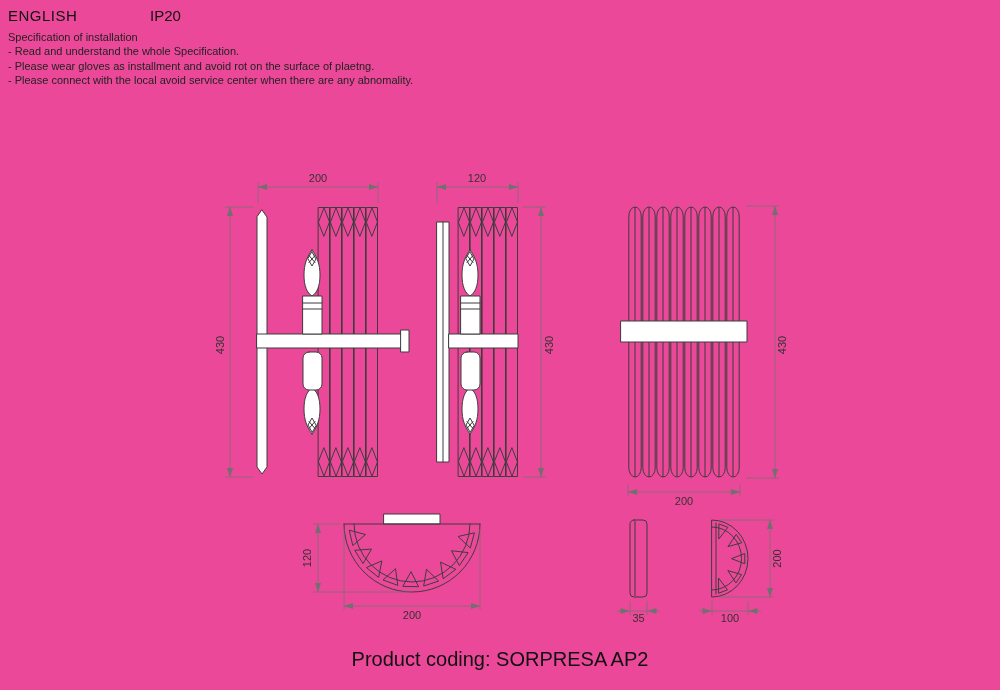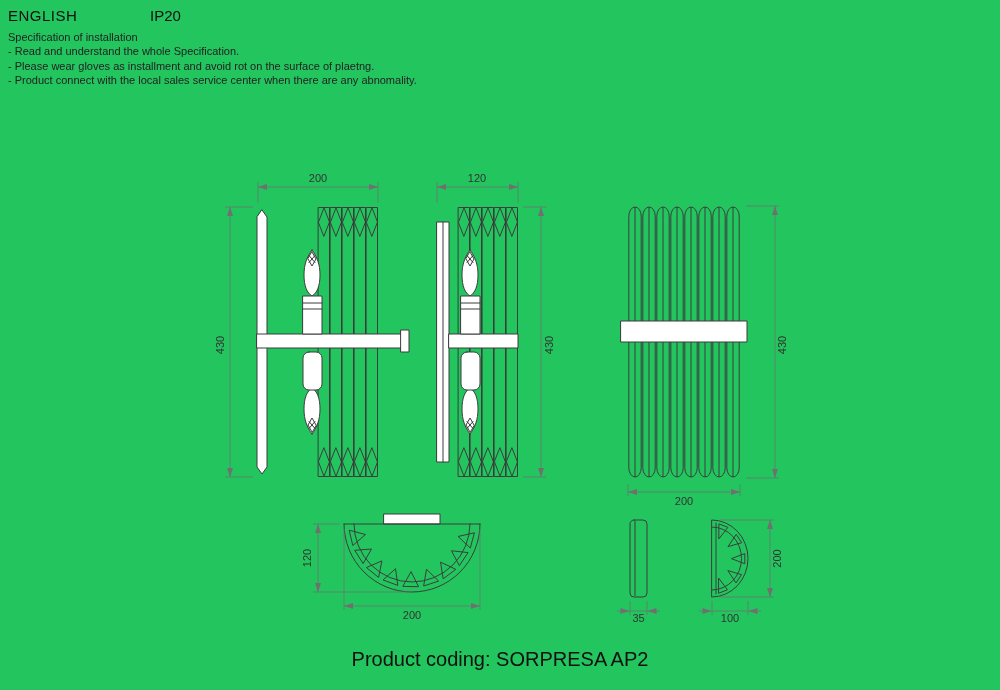--- a/index.html
+++ b/index.html
@@ -1,17 +1,17 @@
 <!DOCTYPE html>
 <html><head>
 <meta charset="utf-8">
 <style>
   * { margin:0; padding:0; box-sizing:border-box; }
   html,body { background:#ffffff; font-family:"Liberation Sans", sans-serif; }
-  .page { position:relative; width:1000px; height:690px; background:#22c55e; overflow:hidden; }
+  .page { position:relative; width:1000px; height:690px; background:#ec4899; overflow:hidden; }
   .hdr span { position:absolute; top:7px; font-size:15px; color:#101010; }
   .lang { left:8px; letter-spacing:.5px; }
   .ip   { left:150px; }
   .spec { position:absolute; left:8px; top:30px; font-size:11px; color:#222; line-height:14.4px; }
   .drawings { position:absolute; left:0; top:0; }
   .footer { position:absolute; left:0; top:648px; width:100%; text-align:center; font-size:20px; color:#101010; }
   .obj  { stroke:#3d3d3d; stroke-width:1; fill:none; stroke-linejoin:round; stroke-linecap:round; }
   .objf { fill:#ffffff; }
   .dim  { stroke:#707070; stroke-width:.75; fill:none; }
   .dimtxt { font-size:11px; fill:#333; }
@@ -23,21 +23,21 @@
 
   <div class="hdr">
     <span class="lang">ENGLISH</span>
     <span class="ip">IP20</span>
   </div>
 
   <div class="spec">
     <div>Specification of installation</div>
     <div>- Read and understand the whole Specification.</div>
     <div>- Please wear gloves as installment and avoid rot on the surface of plaetng.</div>
-    <div>- Product connect with the local sales service center when there are any abnomality.</div>
+    <div>- Please connect with the local avoid service center when there are any abnomality.</div>
   </div>
 
   <svg class="drawings" width="1000" height="690" viewBox="0 0 1000 690">
     <defs>
       <marker id="arw" viewBox="0 0 10 8" refX="9.5" refY="4" markerWidth="10" markerHeight="8" orient="auto-start-reverse" markerUnits="userSpaceOnUse">
         <path d="M0.5,1 L9.5,4 L0.5,7 Z" fill="#707070" stroke="none"></path>
       </marker>
       <g id="rodA">
         <rect x="0.5" y="0.5" width="11" height="269"></rect>
         <path d="M0.5,15 L6,0.8 L11.5,15 L6,29 Z"></path>

